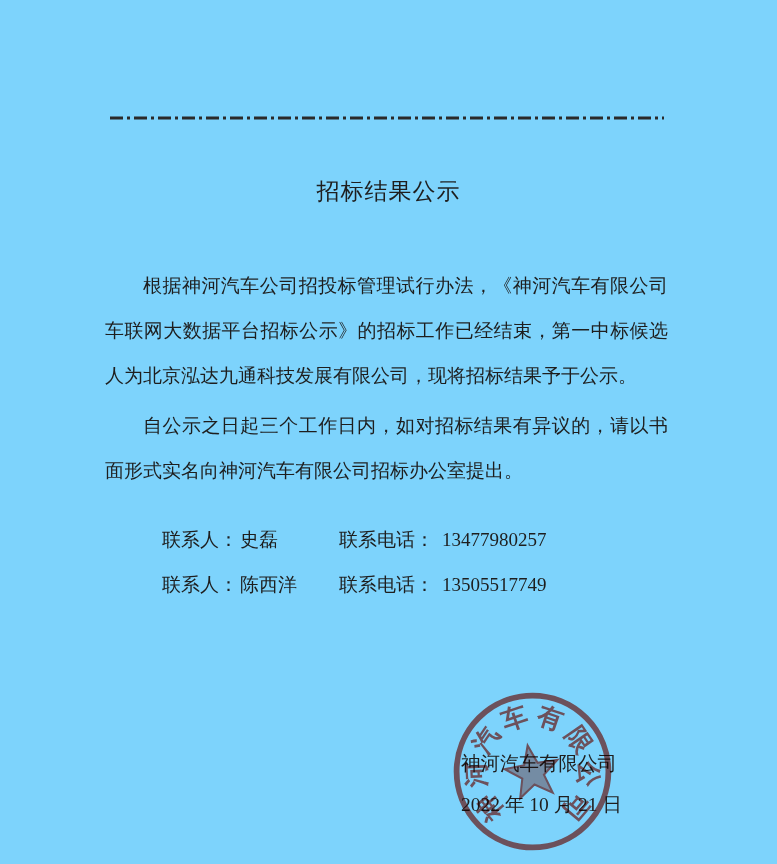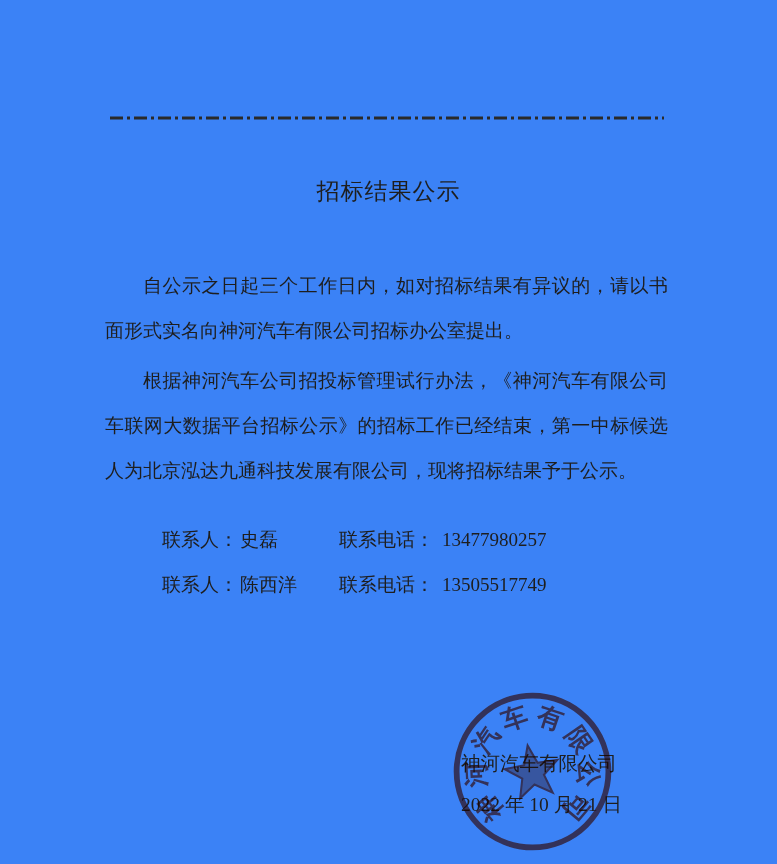--- a/index.html
+++ b/index.html
@@ -1,19 +1,19 @@
 <!DOCTYPE html>
 <html><head>
 <meta charset="utf-8">
 <style>
   html,body{margin:0;padding:0;background:#ffffff;}
   .page{
     position:relative;
     width:777px;height:864px;
-    background:#3b82f6;
+    background:#7dd3fc;
     font-family:"Liberation Serif","DejaVu Serif",serif;
     color:#1e1e1e;
     overflow:hidden;
   }
   .sep{position:absolute;left:110px;top:114px;width:554px;height:8px;}
   .title{
     position:absolute;left:0;top:176px;width:100%;
     margin:0;text-align:center;
     font-size:23px;font-weight:500;letter-spacing:1px;
   }
@@ -53,22 +53,22 @@
 <div class="page">
 
   <svg class="sep" viewBox="0 0 554 8" preserveAspectRatio="none" aria-hidden="true">
     <line x1="0" y1="4" x2="554" y2="4" stroke="#2a2a2a" stroke-width="3" stroke-dasharray="13 4 3 4"></line>
   </svg>
 
   <h1 class="title">招标结果公示</h1>
 
 
   <div class="body-text">
+    <p class="para">根据神河汽车公司招投标管理试行办法，《神河汽车有限公司车联网大数据平台招标公示》的招标工作已经结束，第一中标候选人为北京泓达九通科技发展有限公司，现将招标结果予于公示。</p>
     <p class="para">自公示之日起三个工作日内，如对招标结果有异议的，请以书面形式实名向神河汽车有限公司招标办公室提出。</p>
-    <p class="para">根据神河汽车公司招投标管理试行办法，《神河汽车有限公司车联网大数据平台招标公示》的招标工作已经结束，第一中标候选人为北京泓达九通科技发展有限公司，现将招标结果予于公示。</p>
 
     <div class="contacts">
       <div class="contact-row">
         <span class="c-label">联系人：</span><span class="c-name">史磊</span><span class="c-plabel">联系电话：</span><span class="c-phone">13477980257</span>
       </div>
       <div class="contact-row">
         <span class="c-label">联系人：</span><span class="c-name">陈西洋</span><span class="c-plabel">联系电话：</span><span class="c-phone">13505517749</span>
       </div>
     </div>
   </div>

